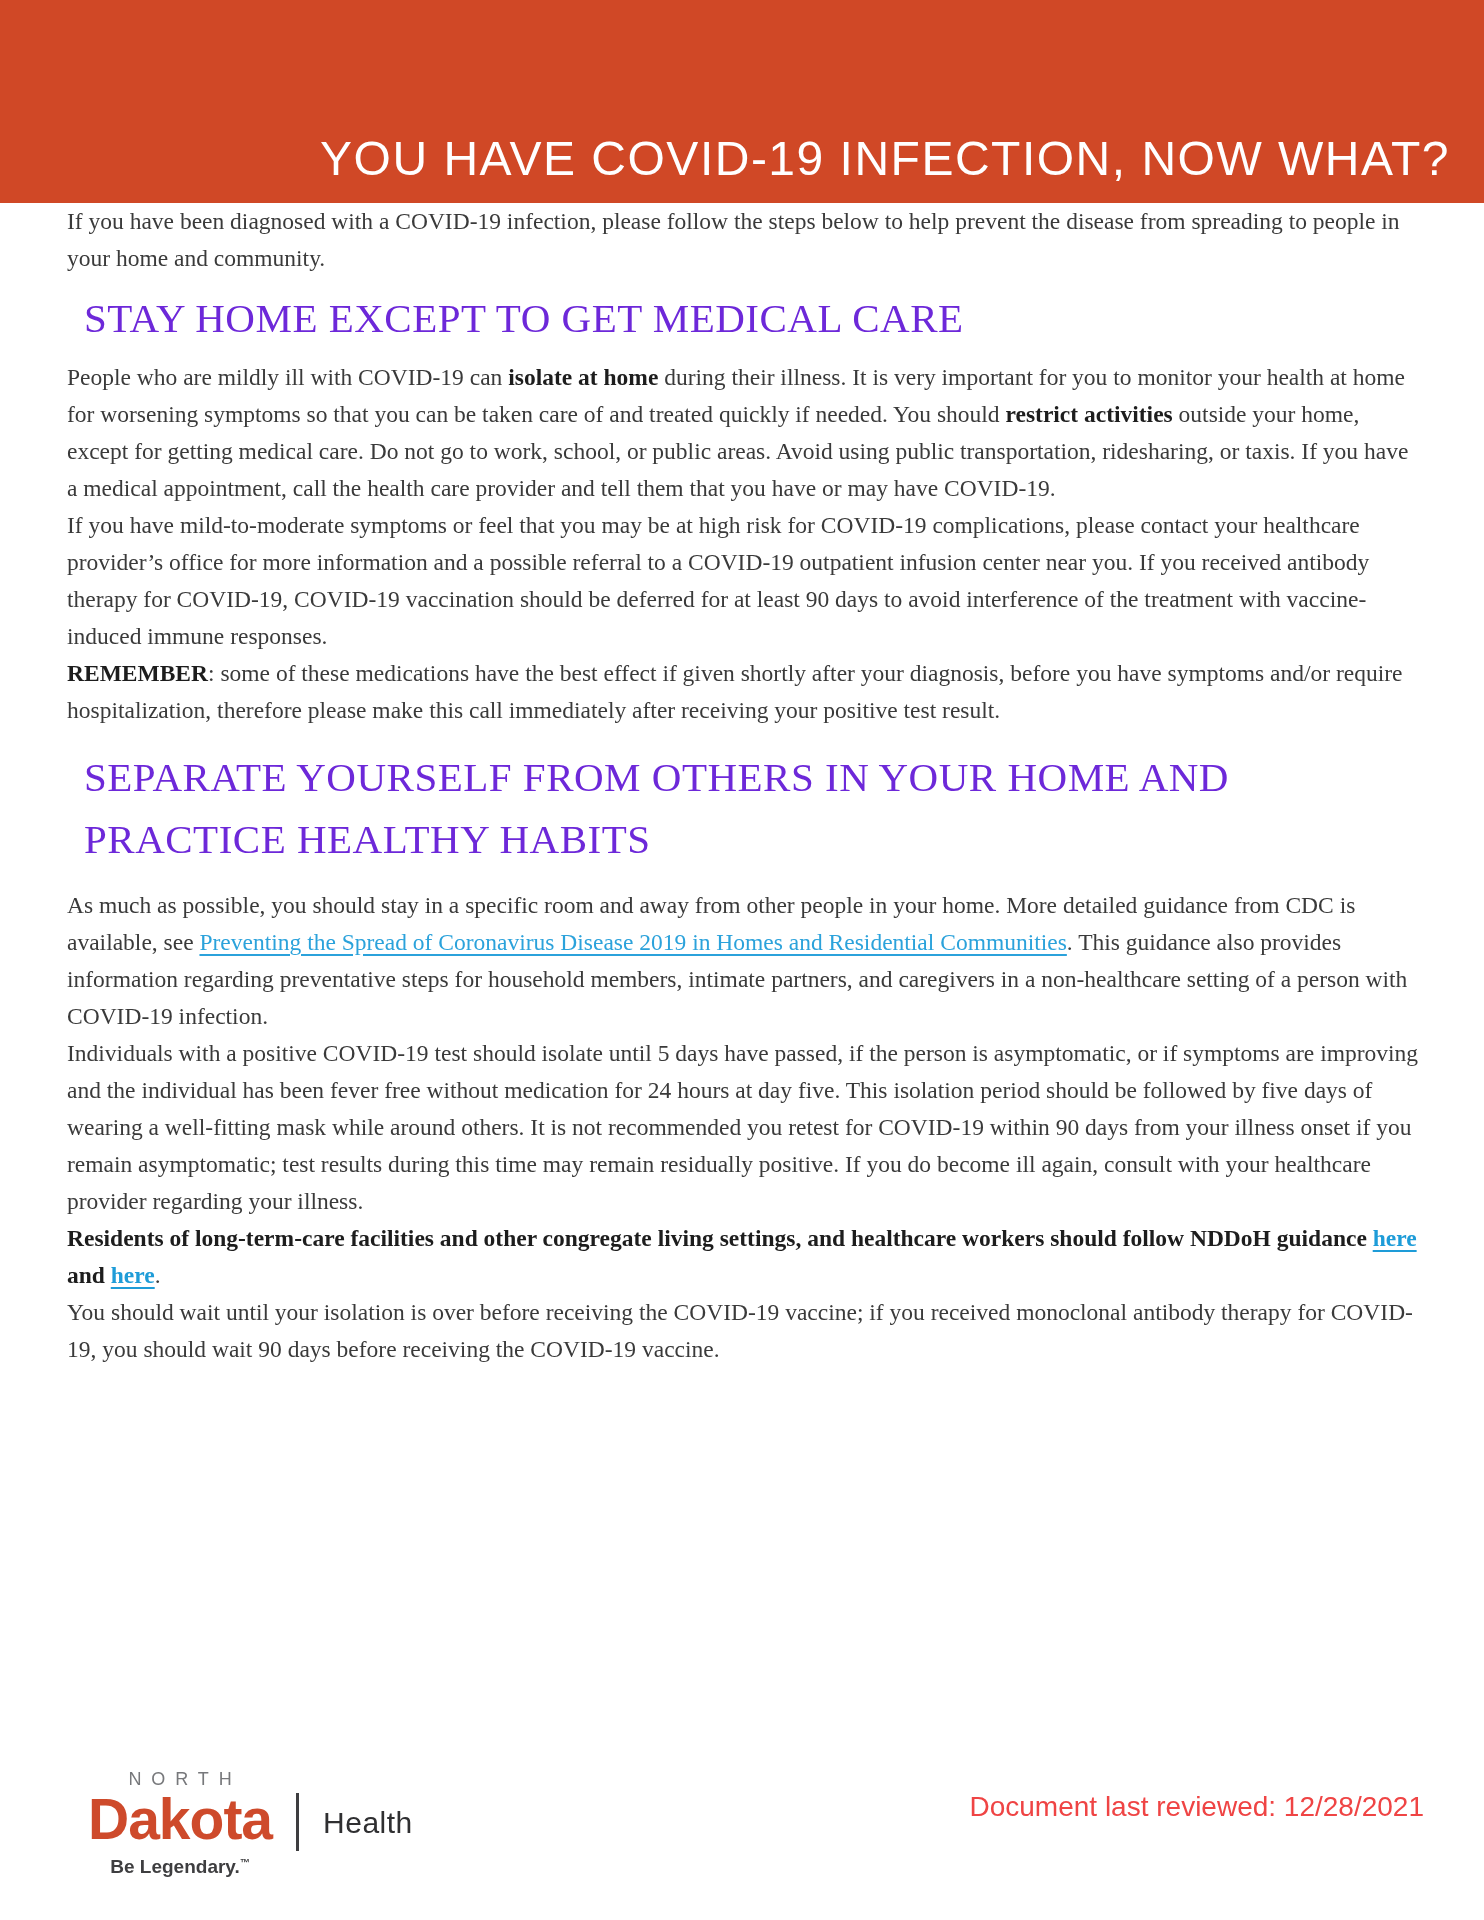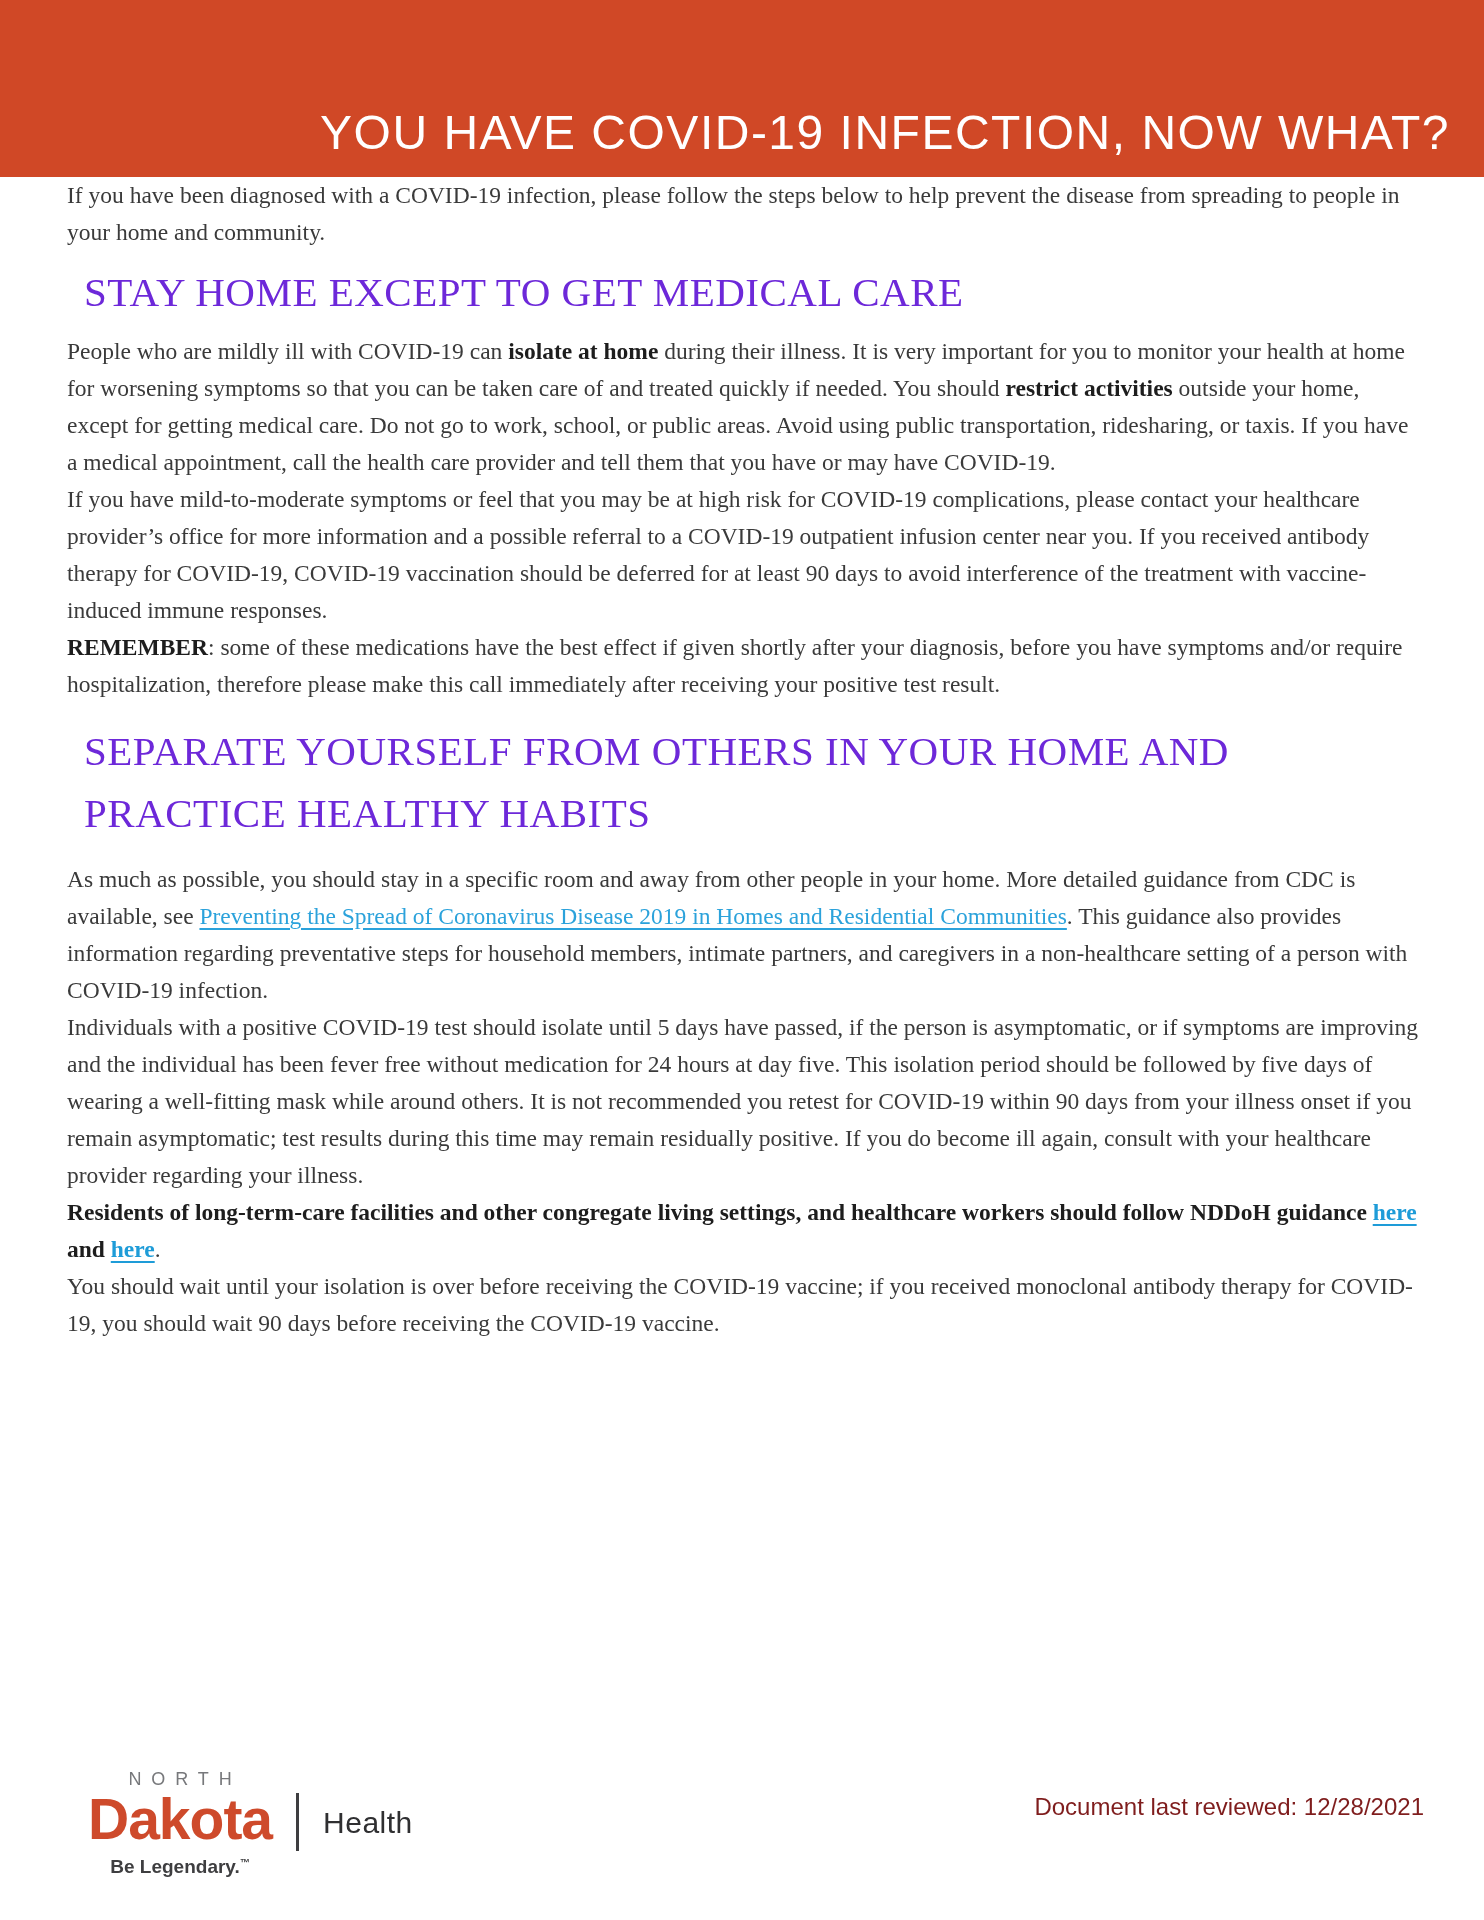--- a/index.html
+++ b/index.html
@@ -3,21 +3,21 @@
 <meta charset="utf-8">
 <style>
   * { box-sizing: border-box; }
   html,body { margin:0; padding:0; }
   body {
     width:1484px; height:1920px; position:relative; overflow:hidden;
     background:#ffffff; color:#3a3a3a;
     font-family:"Liberation Sans", sans-serif;
   }
   .banner {
-    height:177px; width:100%; background:#d04826;
+    height:203px; width:100%; background:#d04826;
     display:flex; align-items:flex-end; justify-content:flex-end;
     padding:0 34px 20px 0;
   }
   .banner h1 {
     margin:0; color:#ffffff; font-weight:400; font-size:48px;
     letter-spacing:1.5px; line-height:1;
   }
   .content { padding:0 60px 0 67px;font-family:Liberation Serif, serif; }
   p.body {
     margin:0; font-size:23.5px; line-height:37px; color:#3a3a3a;
@@ -62,21 +62,21 @@
   .logo-tagline { color:#3e3e40; font-size:19px; font-weight:700; line-height:24px; margin-top:3px; }
   .logo-tagline .tm { font-size:10px; vertical-align:super; font-weight:700; }
   .logo-divider {
     width:3px; height:58px; background:#3e3e40; margin:0 24px;
     align-self:flex-start; margin-top:25px;
   }
   .logo-health {
     color:#2f2f31; font-size:30px; letter-spacing:0.5px;
     align-self:flex-start; margin-top:38px;
   }
-  .reviewed { font-size:24px; color:#7f1d1d; transform:translateY(-16px);text-align:right; }
+  .reviewed { font-size:28px; color:#ef4444; transform:translateY(-16px);text-align:right; }
 </style>
 </head>
 <body>
 
 <header class="banner">
   <h1>YOU HAVE COVID-19 INFECTION, NOW WHAT?</h1>
 </header>
 
 <main class="content">
 

